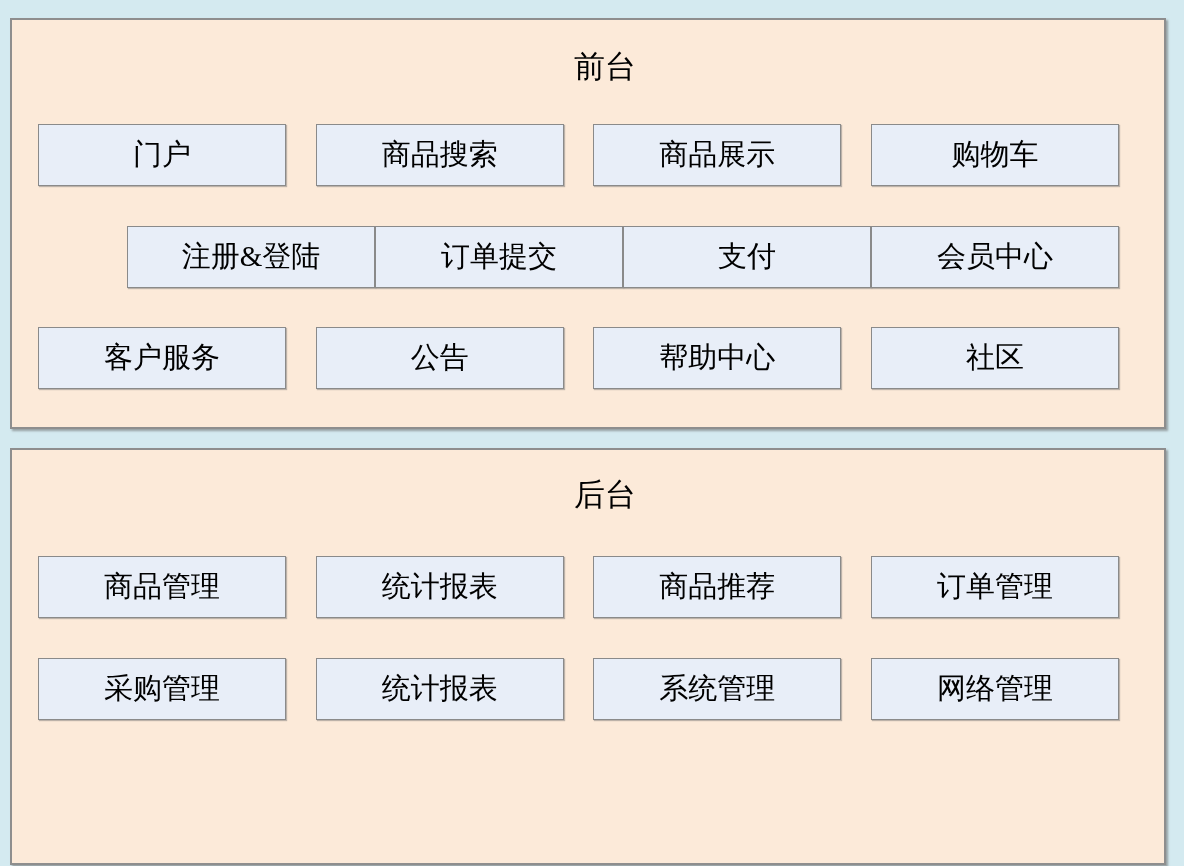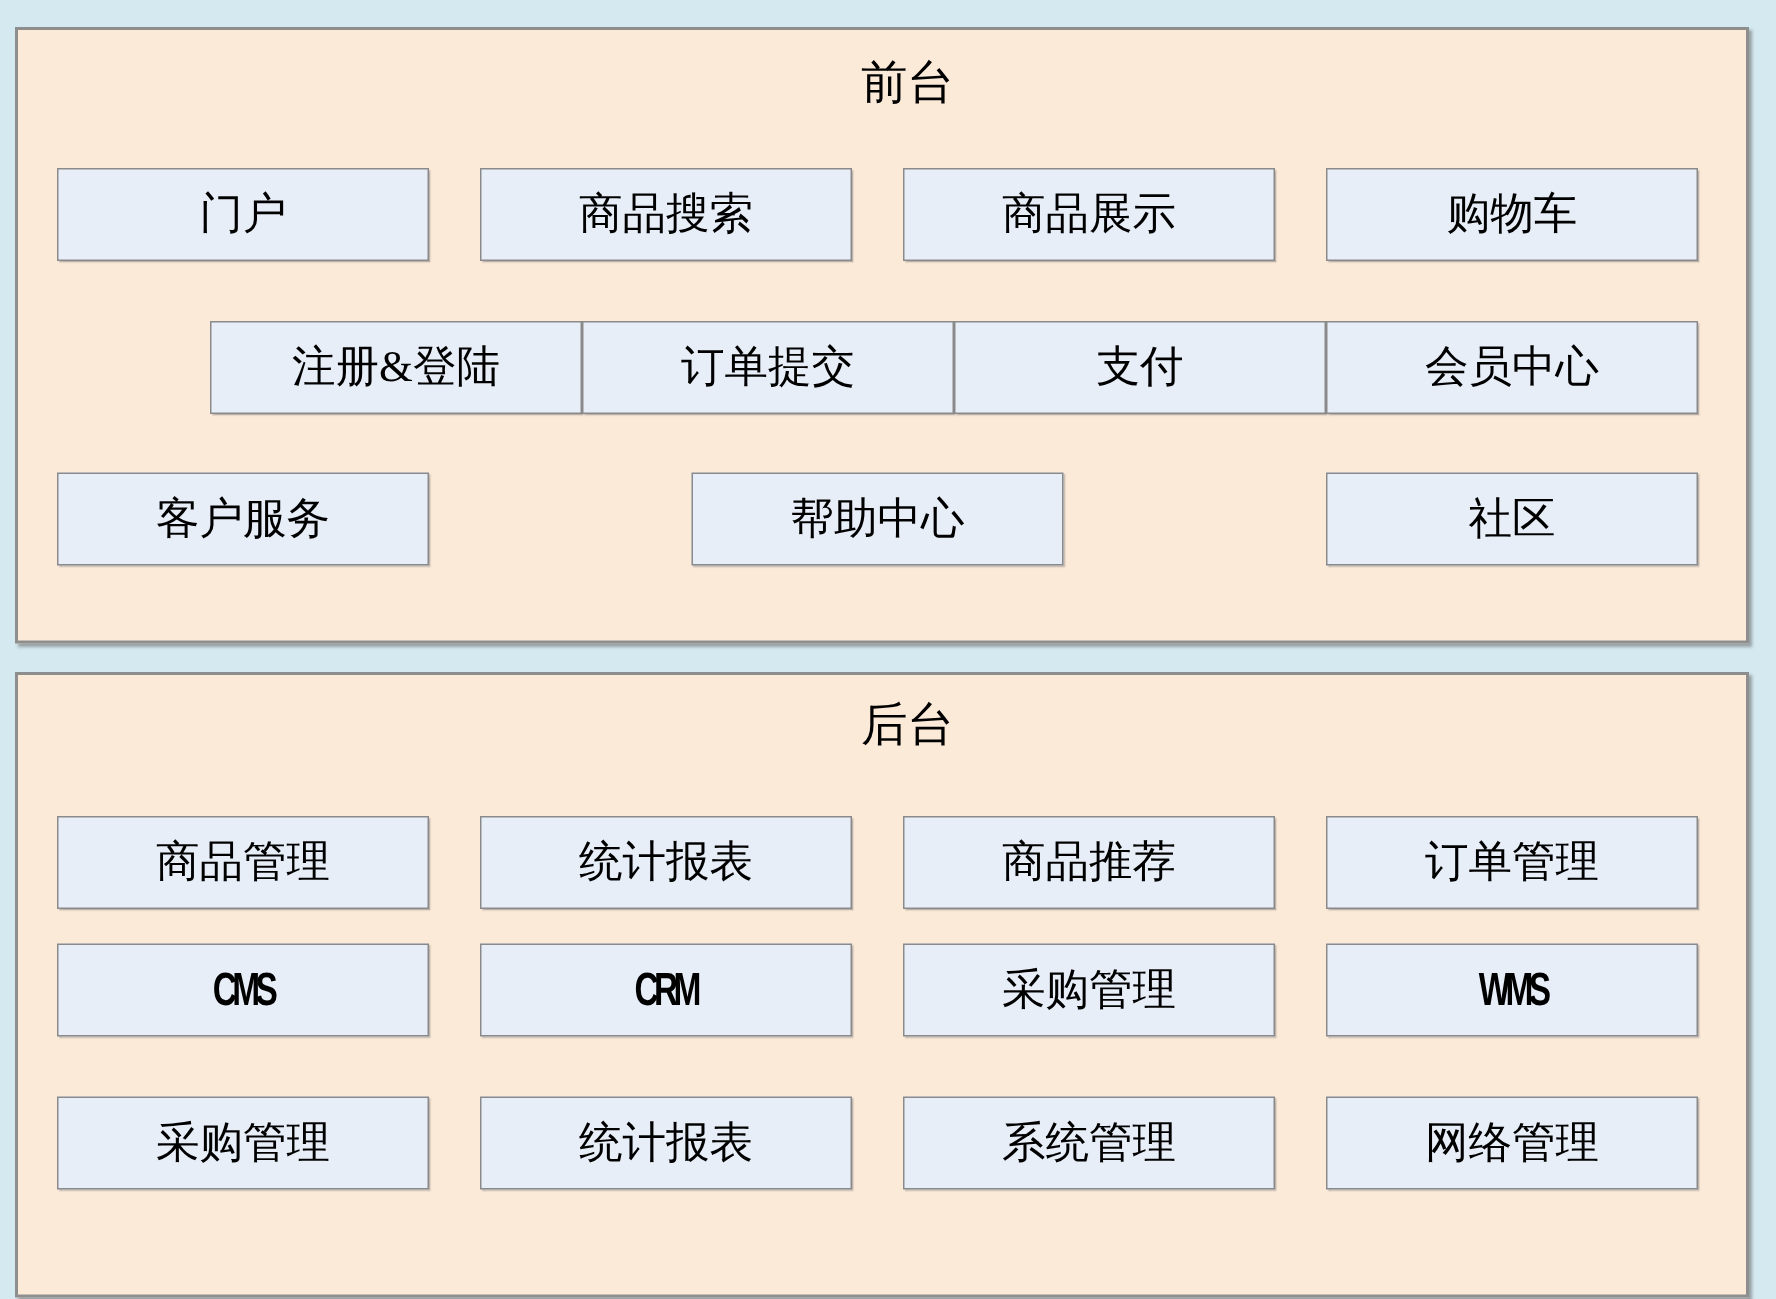--- a/index.html
+++ b/index.html
@@ -11,28 +11,28 @@
   }
   .panel{
     position:absolute;left:10px;width:1156px;box-sizing:border-box;
     background:#fcead9;
     border:2px solid #8e8e8e;
     box-shadow:2px 2px 2px rgba(100,100,100,.55);
   }
   #panel-frontend{top:18px;height:411px;}
   #panel-backend{top:448px;height:417px;}
   .panel-title{
-    margin:0;text-align:center;
+    margin:12px;text-align:center;
     font-size:31px;font-weight:400;line-height:38px;padding-left:34px;
   }
   #panel-frontend .panel-title{padding-top:16px;}
   #panel-backend .panel-title{padding-top:14px;}
   .row{
     display:flex;justify-content:space-between;
-    padding-left:26px;padding-right:32px;
+    padding-left:26px;padding-right:45px;
   }
   #panel-frontend .r1{margin-top:38px;}
   #panel-frontend .r2{margin-top:40px;justify-content:flex-end;}
   #panel-frontend .r3{margin-top:39px;align-items:flex-end;}
   #panel-backend  .r1{margin-top:42px;}
   #panel-backend  .r2{margin-top:23px;}
   #panel-backend  .r3{margin-top:40px;}
   .box{
     width:248px;height:62px;box-sizing:border-box;
     background:#e8eef8;
@@ -85,20 +85,23 @@
       <div class="box">
           <span class="lbl">会员中心</span>
         </div>
     </div>
 
     <div class="row r3">
       <div class="box">
           <span class="lbl">客户服务</span>
         </div>
       <div class="box">
+          <span class="lbl">公告</span>
+        </div>
+      <div class="box">
           <span class="lbl">帮助中心</span>
         </div>
       <div class="box">
           <span class="lbl">社区</span>
         </div>
     </div>
   </section>
 
   <section class="panel" id="panel-backend">
     <h2 class="panel-title">后台</h2>
@@ -111,34 +114,20 @@
           <span class="lbl">统计报表</span>
         </div>
       <div class="box">
           <span class="lbl">商品推荐</span>
         </div>
       <div class="box">
           <span class="lbl">订单管理</span>
         </div>
     </div>
 
-    <div class="row r2">
-      <div class="box">
-          <span class="lbl squeeze">CMS</span>
-        </div>
-      <div class="box">
-          <span class="lbl squeeze">CRM</span>
-        </div>
-      <div class="box">
-          <span class="lbl">采购管理</span>
-        </div>
-      <div class="box">
-          <span class="lbl squeeze">WMS</span>
-        </div>
-    </div>
 
     <div class="row r3">
       <div class="box">
           <span class="lbl">采购管理</span>
         </div>
       <div class="box">
           <span class="lbl">统计报表</span>
         </div>
       <div class="box">
           <span class="lbl">系统管理</span>

